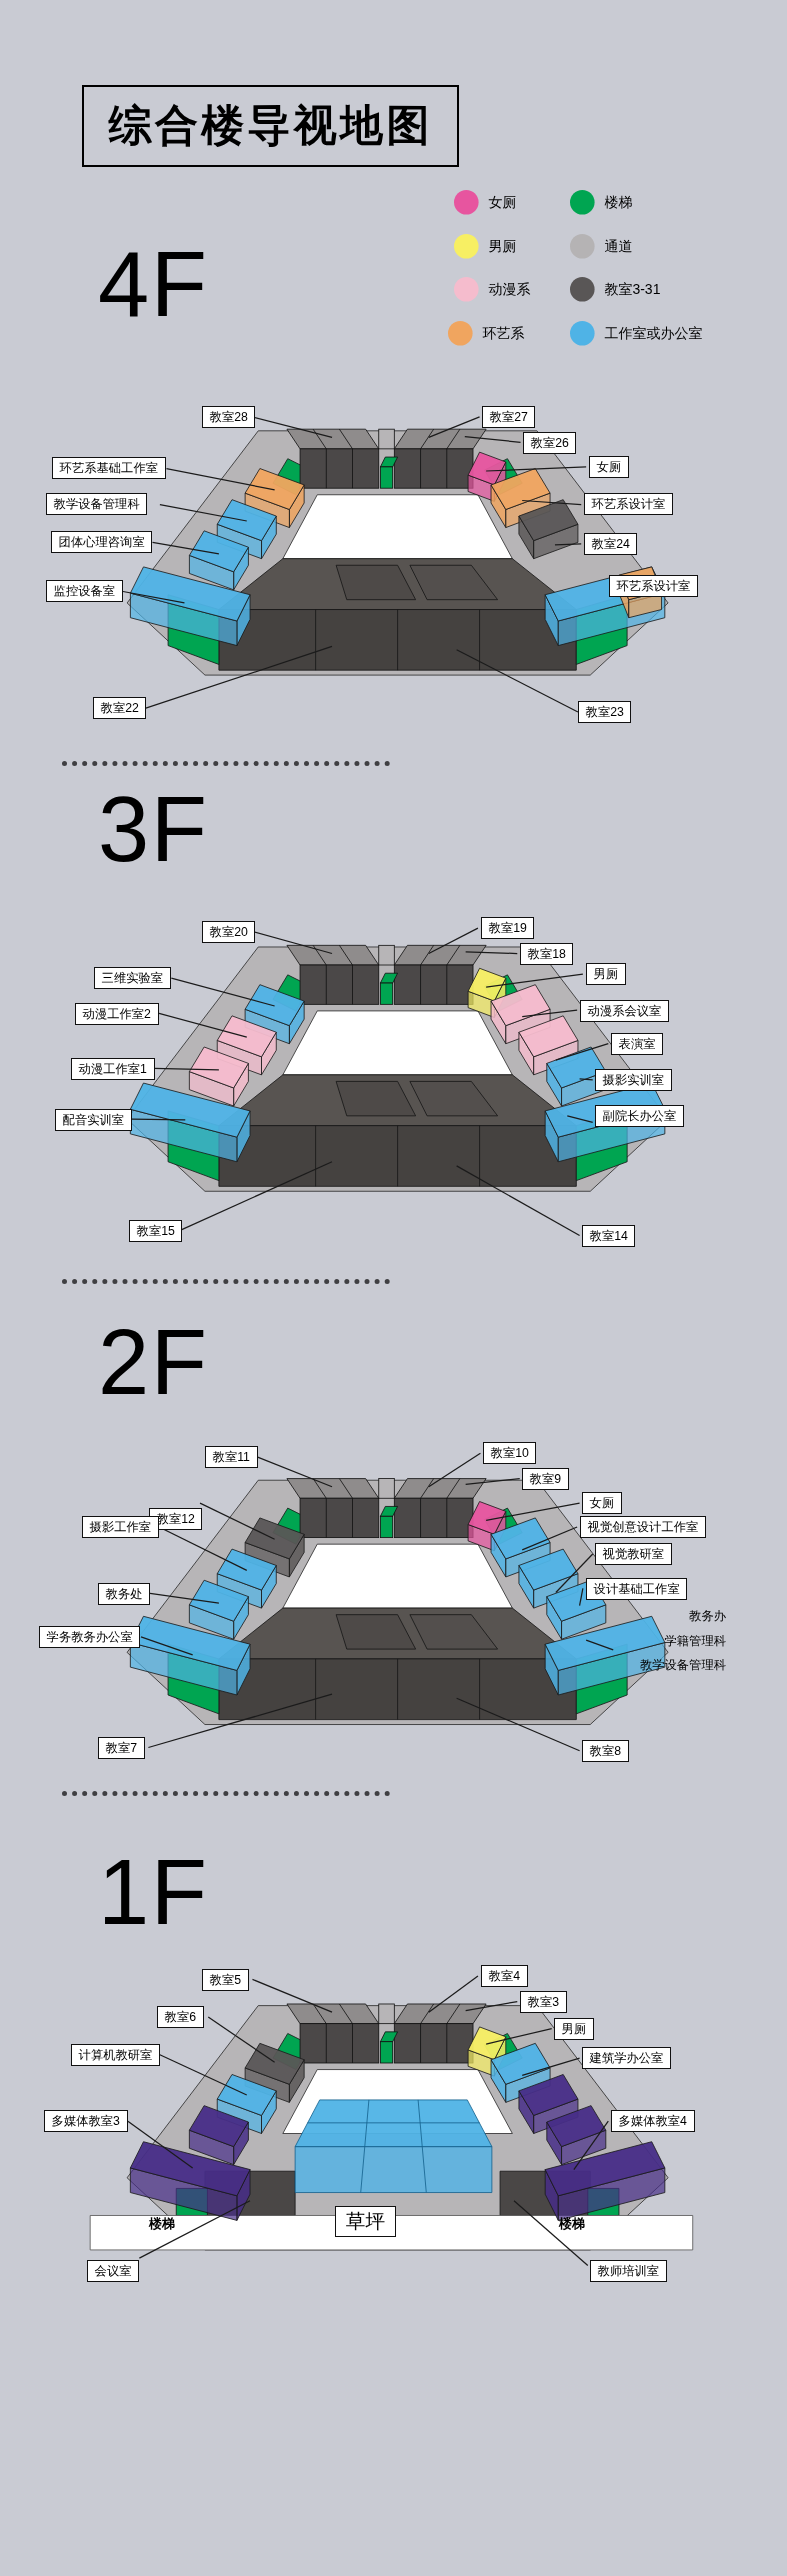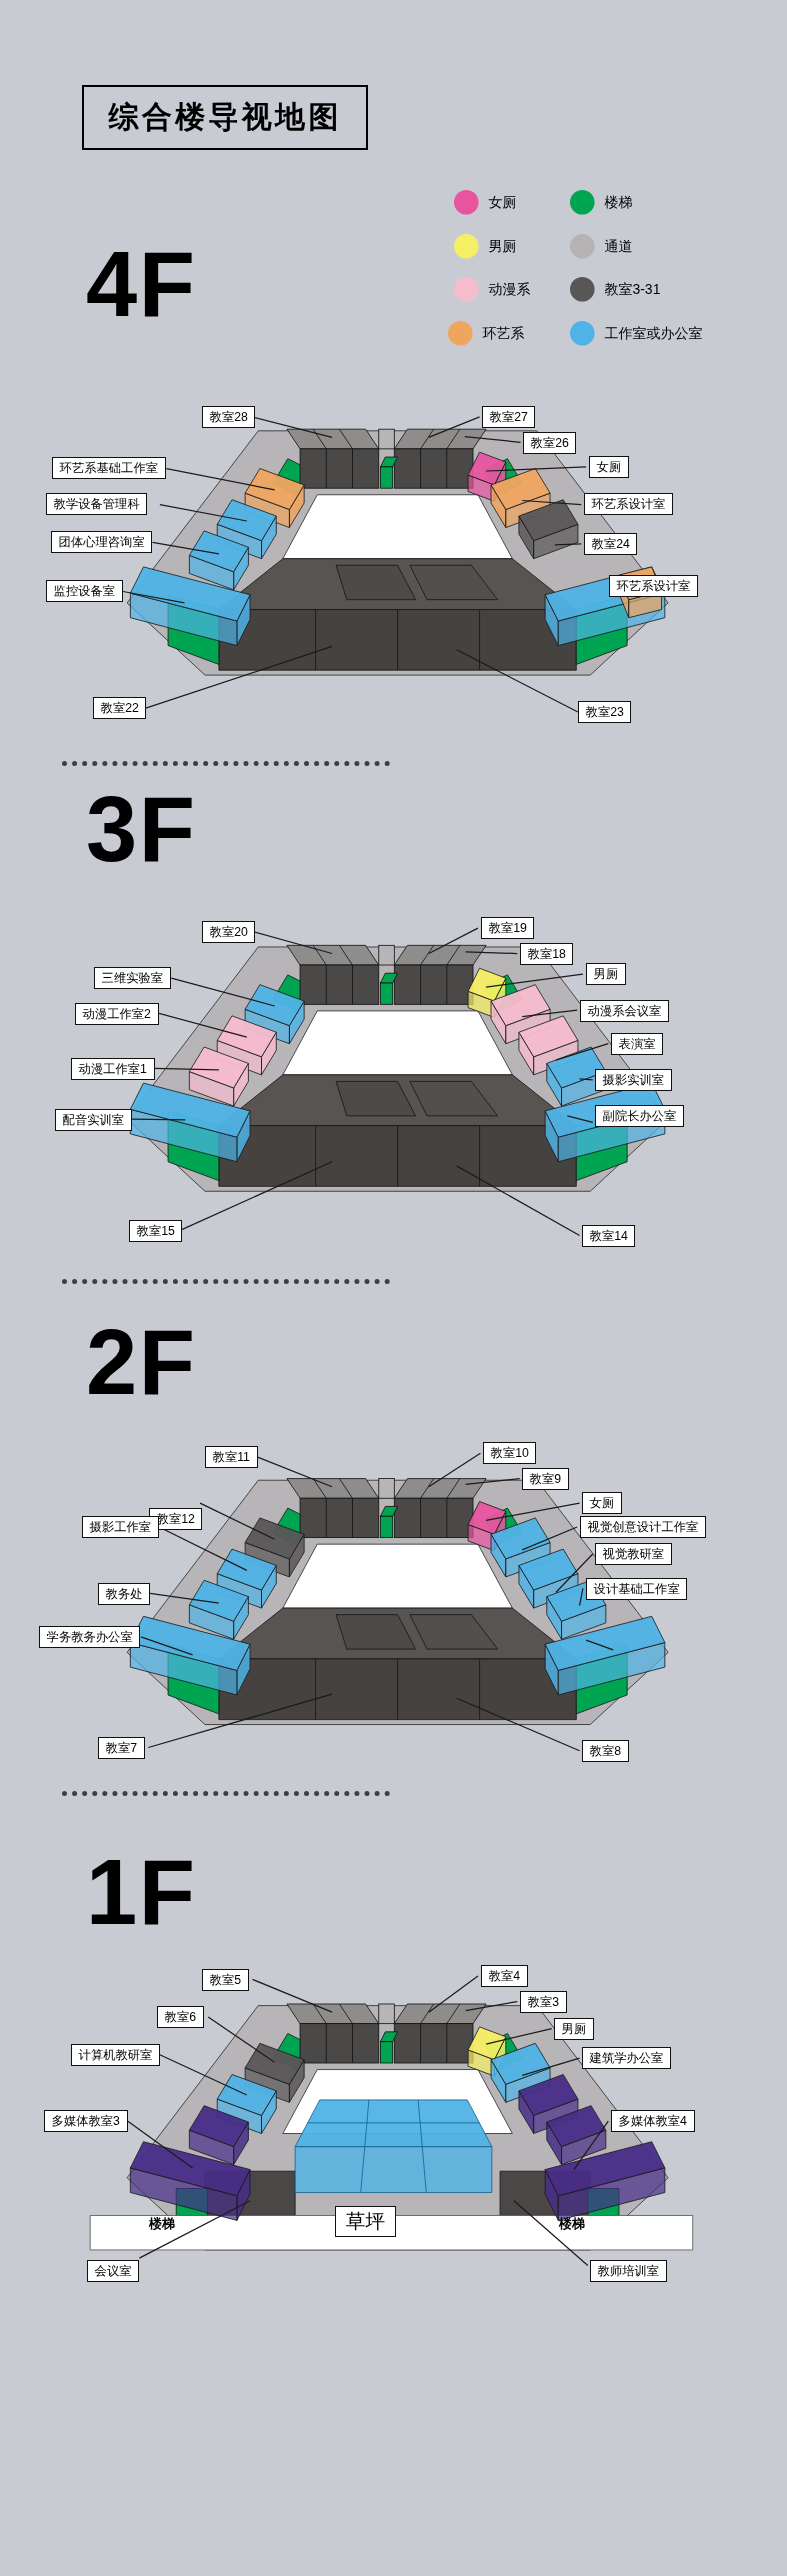--- a/index.html
+++ b/index.html
@@ -6,27 +6,27 @@
   html,body { width:787px; }
   body {
     width:787px; height:2576px; position:relative; overflow:hidden;
     background:#c9cbd3;
     font-family:"Liberation Sans","DejaVu Sans",sans-serif;
     color:#000;
   }
   .title-box {
     position:absolute; left:82px; top:85px;
     border:2.5px solid #000; padding:9.8px 24.6px;
-    font-size:30px; font-weight:bold; letter-spacing:3.3px; white-space:nowrap;
+    font-size:43px; font-weight:bold; letter-spacing:3.3px; white-space:nowrap;
   }
   .legend-row { position:absolute; display:flex; align-items:center; gap:9.8px; height:24.6px; }
   .legend-row svg { display:block; }
   .legend-label { font-size:14px; line-height:1; white-space:nowrap; }
   .floor { position:absolute; left:0; width:787px; }
-  .floor-name { position:absolute; font-size:92px; font-weight:700; line-height:1; letter-spacing:1.6px; }
+  .floor-name { position:absolute; font-size:92px; font-weight:400; line-height:1; letter-spacing:1.6px;margin-left:12px; }
   .floor-svg { position:absolute; left:0; top:0; }
   .lbl {
     position:absolute; background:#fff; border:1.2px solid #111;
     padding:4.1px 6.6px; font-size:12.3px; line-height:1; white-space:nowrap; z-index:3;
   }
   .txt { position:absolute; font-size:12.3px; line-height:1; white-space:nowrap; z-index:3; }
   .office-block { position:absolute; left:574px; top:292px; width:152px; text-align:right; z-index:3; }
   .office-block div { font-size:12.3px; line-height:24.6px; white-space:nowrap; }
   .ground-txt { font-size:13px; font-weight:bold; }
   .lawn-box { font-size:19.7px; font-weight:normal; padding:4.9px 9.8px; }
@@ -335,20 +335,25 @@
   <div class="lbl" style="left:483px;top:130px">教室10</div>
   <div class="lbl" style="left:522px;top:156px">教室9</div>
   <div class="lbl" style="left:149px;top:196px">教室12</div>
   <div class="lbl" style="left:582px;top:180px">女厕</div>
   <div class="lbl" style="left:82px;top:204px">摄影工作室</div>
   <div class="lbl" style="left:580px;top:204px">视觉创意设计工作室</div>
   <div class="lbl" style="left:595px;top:231px">视觉教研室</div>
   <div class="lbl" style="left:98px;top:271px">教务处</div>
   <div class="lbl" style="left:586px;top:266px">设计基础工作室</div>
   <div class="lbl" style="left:39px;top:314px">学务教务办公室</div>
+  <div class="office-block">
+    <div>教务办</div>
+    <div>学籍管理科</div>
+    <div>教学设备管理科</div>
+  </div>
   <div class="lbl" style="left:98px;top:425px">教室7</div>
   <div class="lbl" style="left:582px;top:428px">教室8</div>
 </div>
 
 <div class="sep" style="top:1791px"></div>
 
 <div class="floor" id="floor-1f" style="top:1825px;height:517px">
   <div class="floor-name" style="left:86px;top:20.5px">1F</div>
   <svg class="floor-svg" width="787" height="517" viewBox="0 0 960 630">
     <g transform="translate(155,180)">

